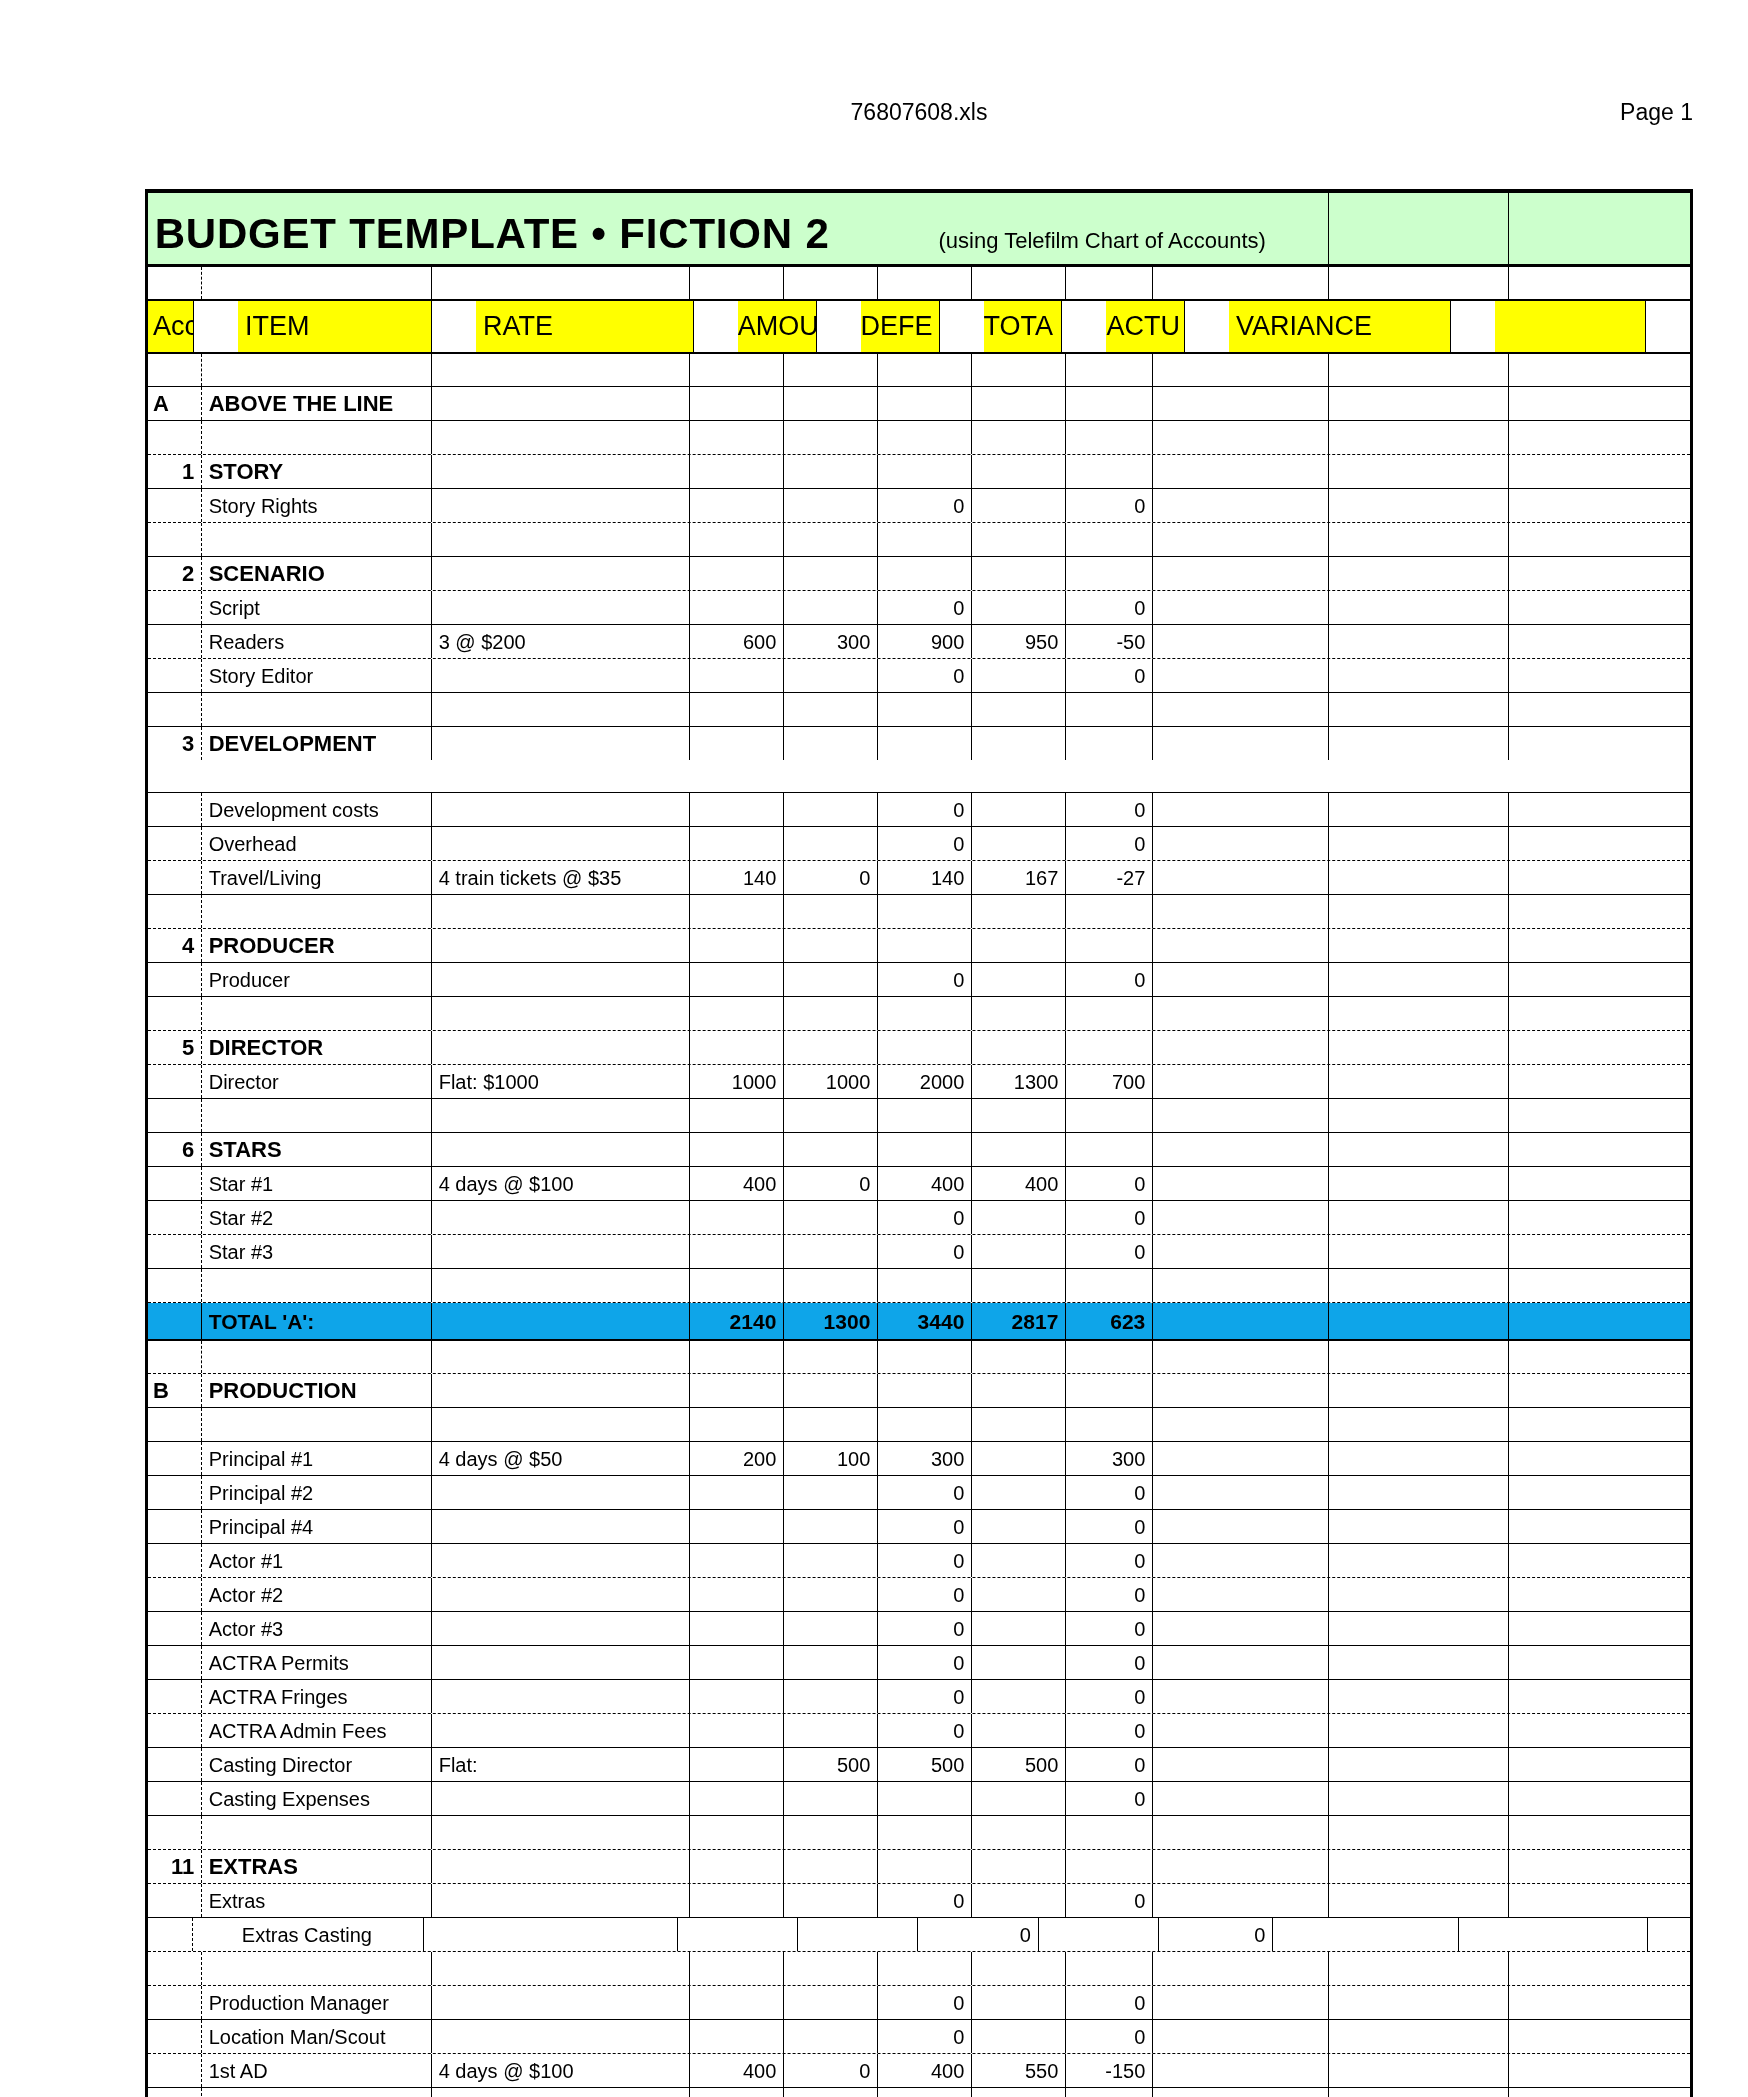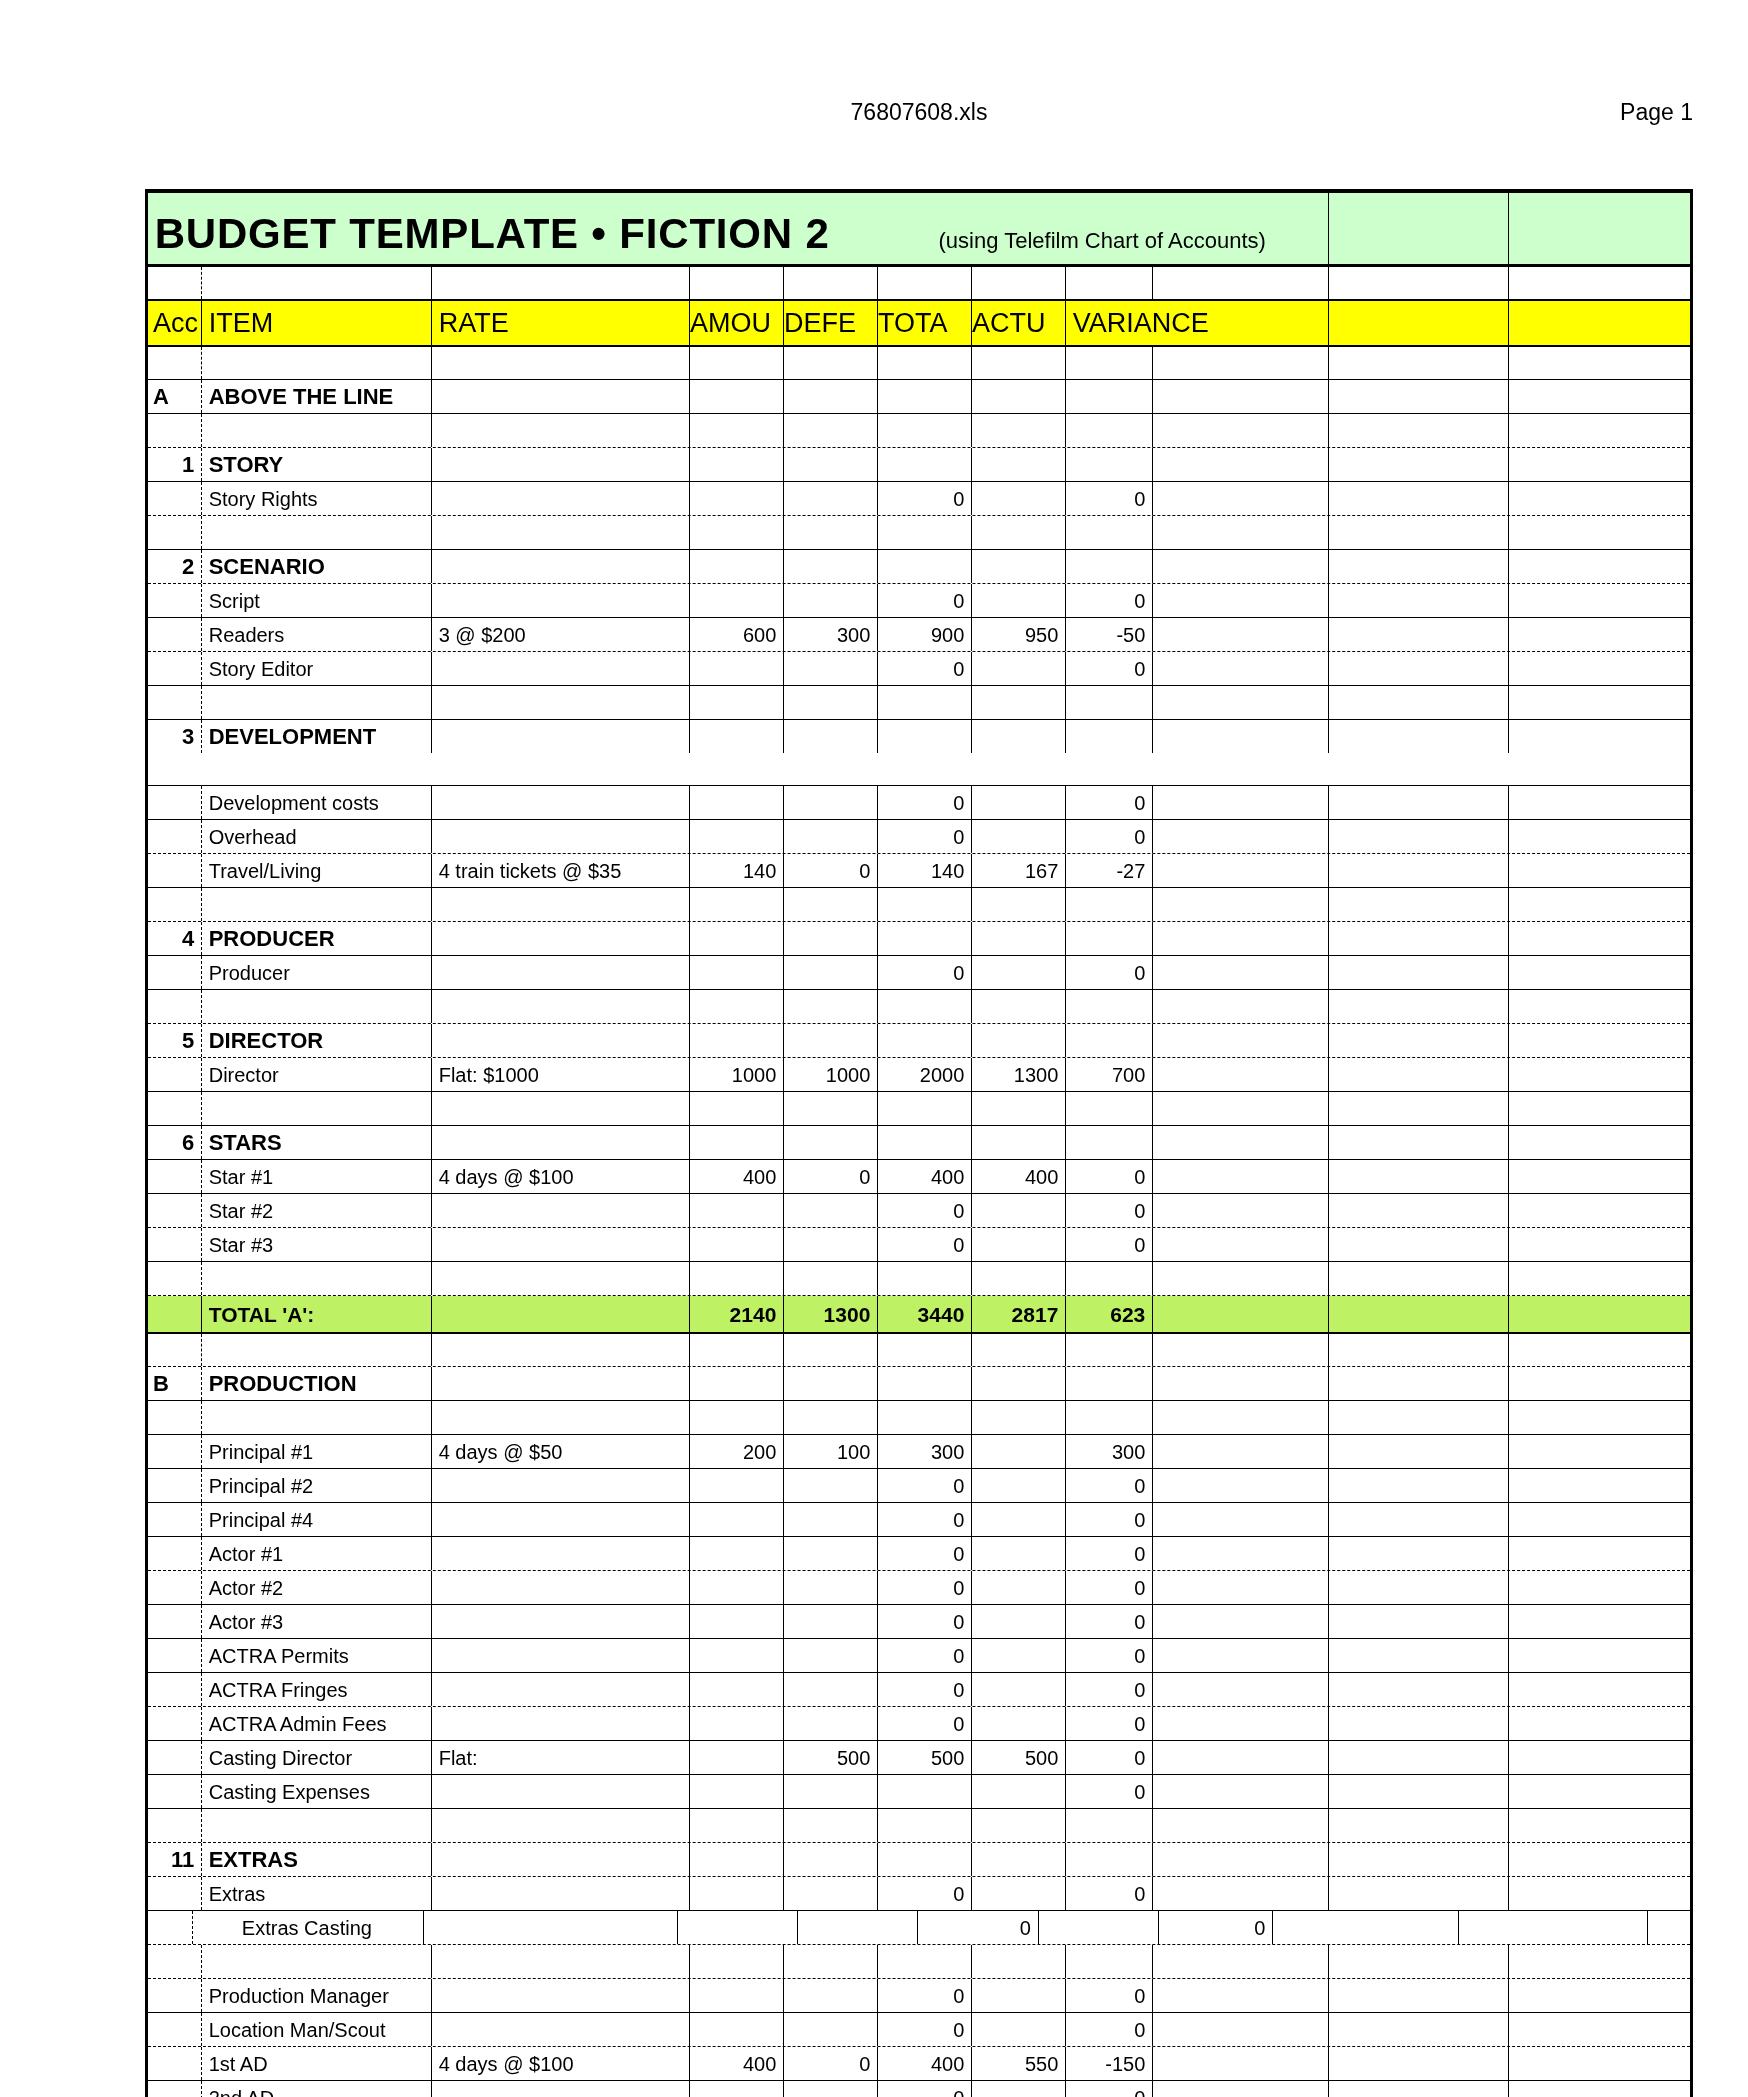--- a/index.html
+++ b/index.html
@@ -27,21 +27,21 @@
   .c-num{width:94px;}
   .c-var{width:87px;}
   .c-x1{width:176px;}
   .c-x2{width:180px;}
   .c-x3{flex:1;border-right:0;}
   .num{justify-content:flex-end;padding-right:6.7px;}
   .dash-r{border-right-style:dashed;}
 
   .t-title .cell{background:#ccffcc;}
   .t-header .cell{background:#ffff00;font-size:27px;}
-  .t-total .cell{background:#bef264;font-weight:bold;font-size:21px;}
+  .t-total .cell{background:#0ea5e9;font-weight:bold;font-size:21px;}
   .t-section .c-acc,.t-section .c-item{font-weight:bold;font-size:22px;}
 
   .c-titlemerge{width:1181px;padding-left:6.7px;}
   .c-varmerge{width:263px;padding-left:6.7px;}
   .titlewrap{display:flex;align-items:baseline;padding-top:11.7px;}
   .bigtitle{font-size:42px;font-weight:bold;letter-spacing:0.8px;}
   .subtitle{font-size:22px;margin-left:109px;}
 </style>
 </head>
 <body>
@@ -67,21 +67,21 @@
         <div class="cell c-rate"></div>
         <div class="cell c-num num"></div>
         <div class="cell c-num num"></div>
         <div class="cell c-num num"></div>
         <div class="cell c-num num"></div>
         <div class="cell c-var num"></div>
         <div class="cell c-x1"></div>
         <div class="cell c-x2"></div>
         <div class="cell c-x3"></div>
       </div>
-      <div class="row t-header bt-s3" style="height: 46px;">
+      <div class="row t-header bt-s3" style="height: 53px; gap: 44px;">
         <div class="cell c-acc">Acc</div>
         <div class="cell c-item">ITEM</div>
         <div class="cell c-rate">RATE</div>
         <div class="cell c-num">AMOU</div>
         <div class="cell c-num">DEFE</div>
         <div class="cell c-num">TOTA</div>
         <div class="cell c-num">ACTU</div>
         <div class="cell c-varmerge">VARIANCE</div>
         <div class="cell c-x2"></div>
         <div class="cell c-x3"></div>

